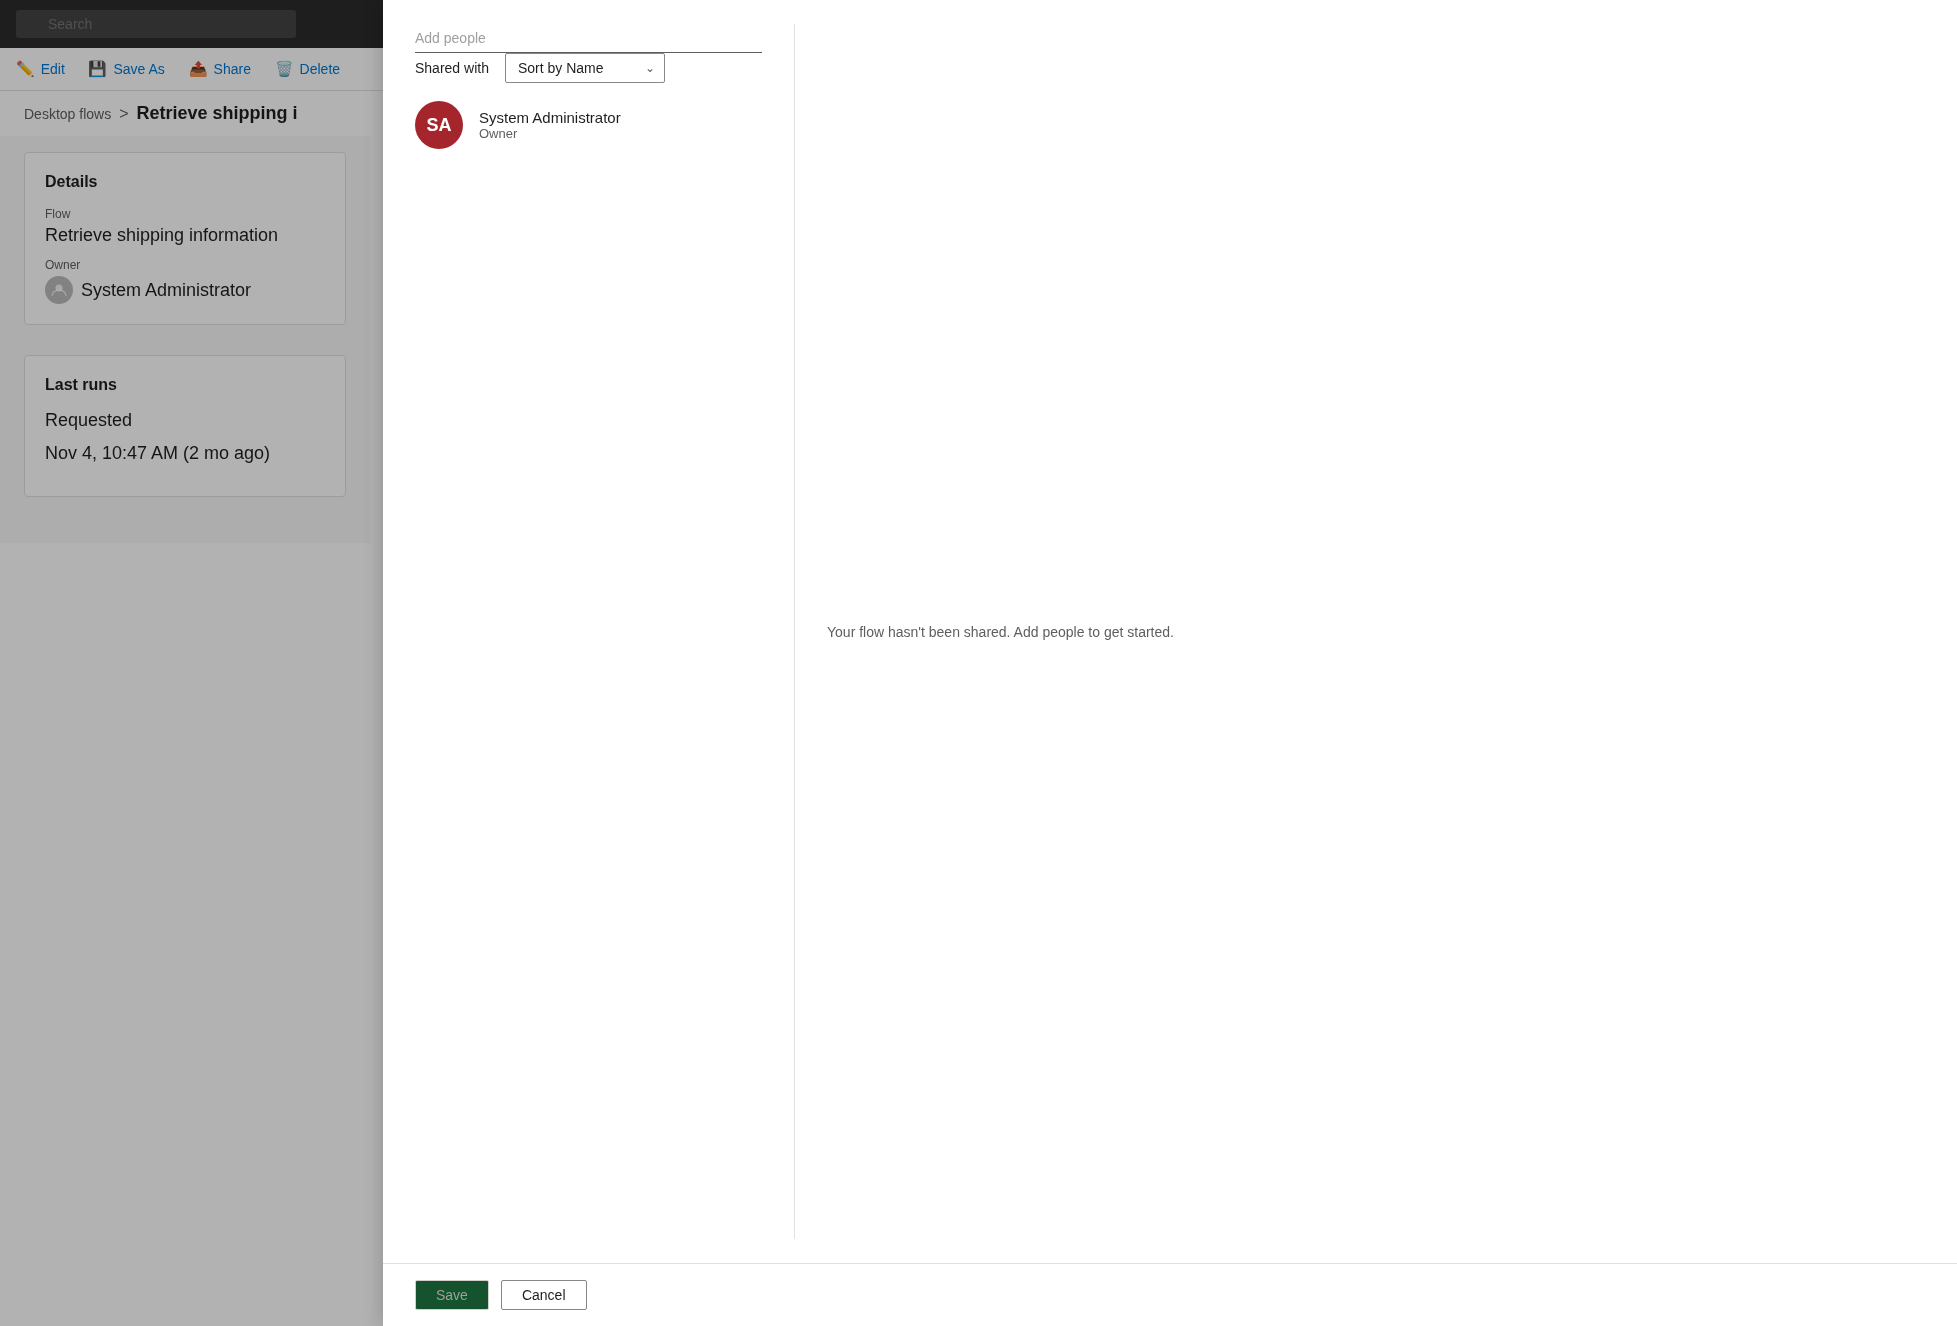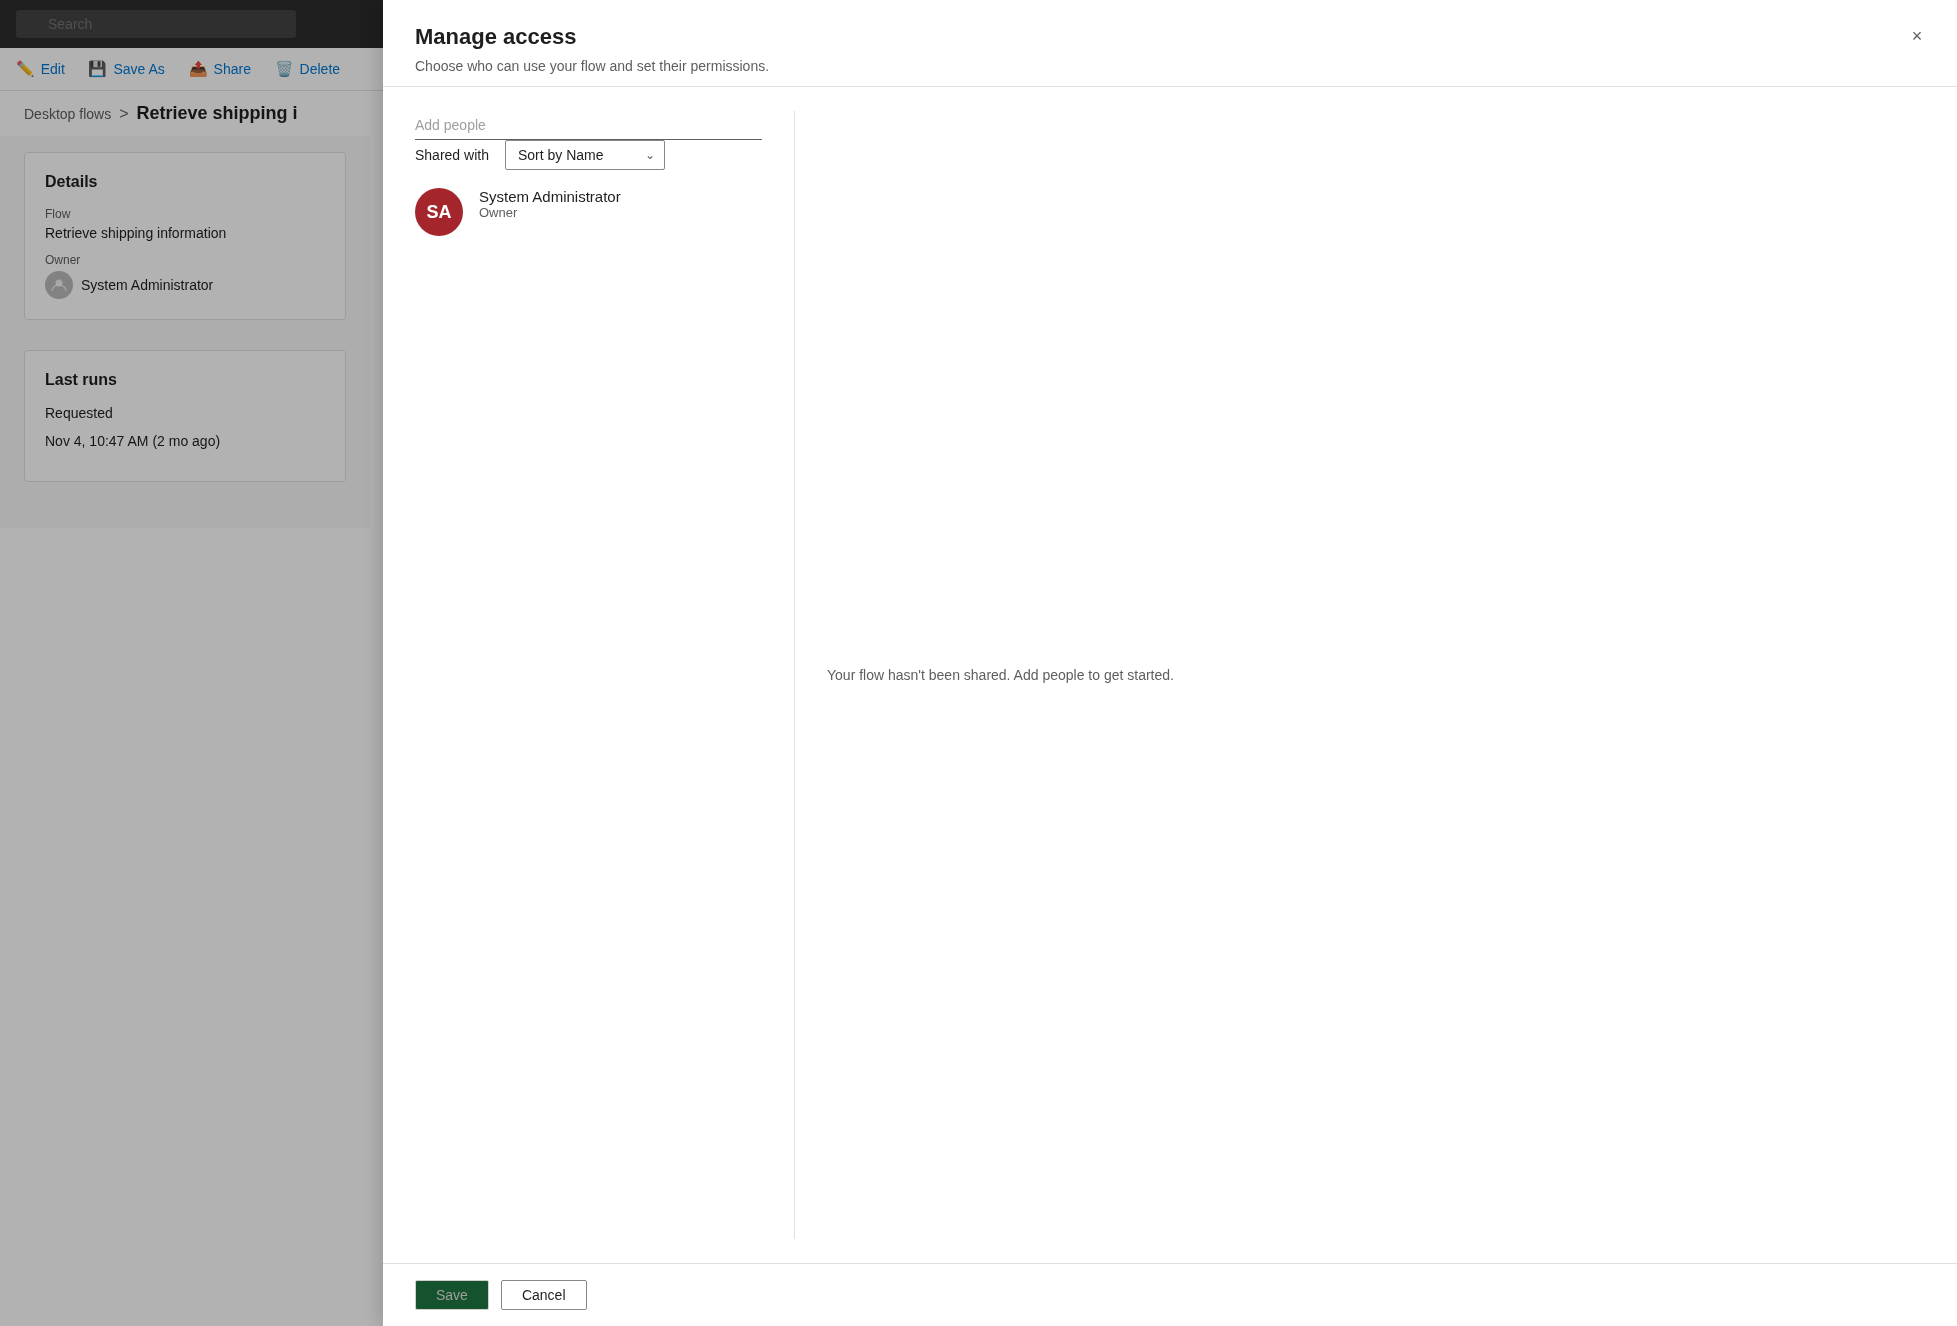--- a/index.html
+++ b/index.html
@@ -125,21 +125,21 @@
       margin-bottom: 16px;
     }
 
     .card-field-label {
       font-size: 12px;
       color: #605e5c;
       margin-bottom: 4px;
     }
 
     .card-field-value {
-      font-size: 14px;
+      font-size: 18px;
       color: #201f1e;
       margin-bottom: 12px;
     }
 
     .owner-row {
       display: flex;
       align-items: center;
       gap: 8px;
     }
 
@@ -274,21 +274,21 @@
       top: 50%;
       transform: translateY(-50%);
       pointer-events: none;
       color: #605e5c;
       font-size: 12px;
     }
 
     
     .user-item {
       display: flex;
-      align-items: flex-start;
+      align-items: center;
       gap: 16px;
       padding: 8px 0;
     }
 
     .user-avatar-lg {
       width: 48px;
       height: 48px;
       border-radius: 50%;
       background: #a4262c;
       display: flex;
@@ -430,27 +430,20 @@
       <div class="card-field-value">Requested</div>
       <div class="card-field-value">Nov 4, 10:47 AM (2 mo ago)</div>
     </div>
   </div>
 </div>
 
 <div class="overlay"></div>
 
 <div class="modal-panel">
 
-  <div class="modal-header">
-    <div class="modal-title">Manage access</div>
-    <div class="modal-subtitle">Choose who can use your flow and set their permissions.</div>
-    <button class="modal-close-btn">
-      <span>×</span>
-    </button>
-  </div>
 
   <div class="modal-body">
     <div class="modal-two-col">
 
       <div class="modal-left-col">
         
         <input class="add-people-input" type="text" placeholder="Add people" style="">
 
         
         <div class="shared-with-row">

